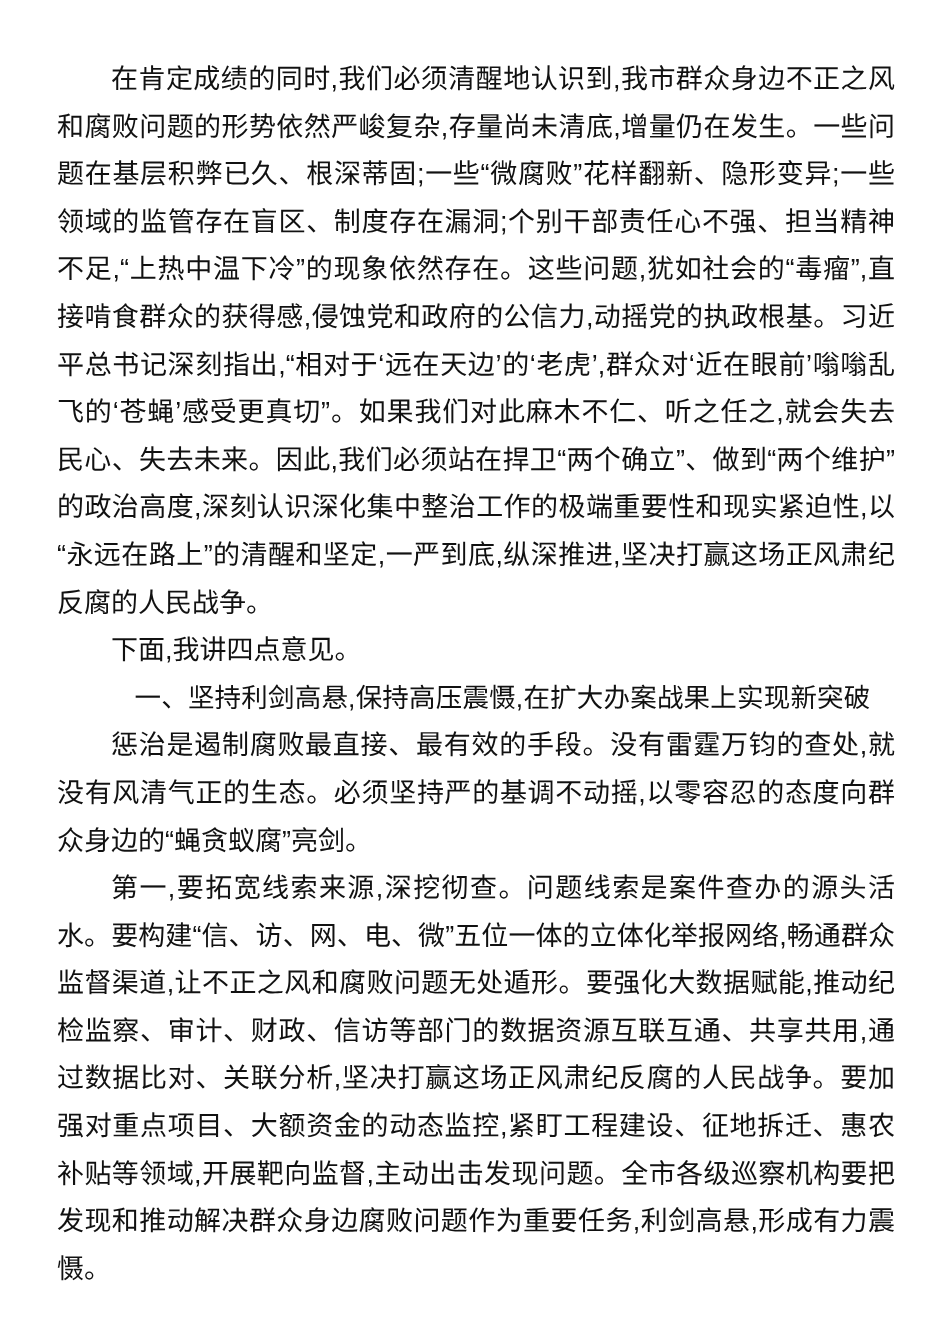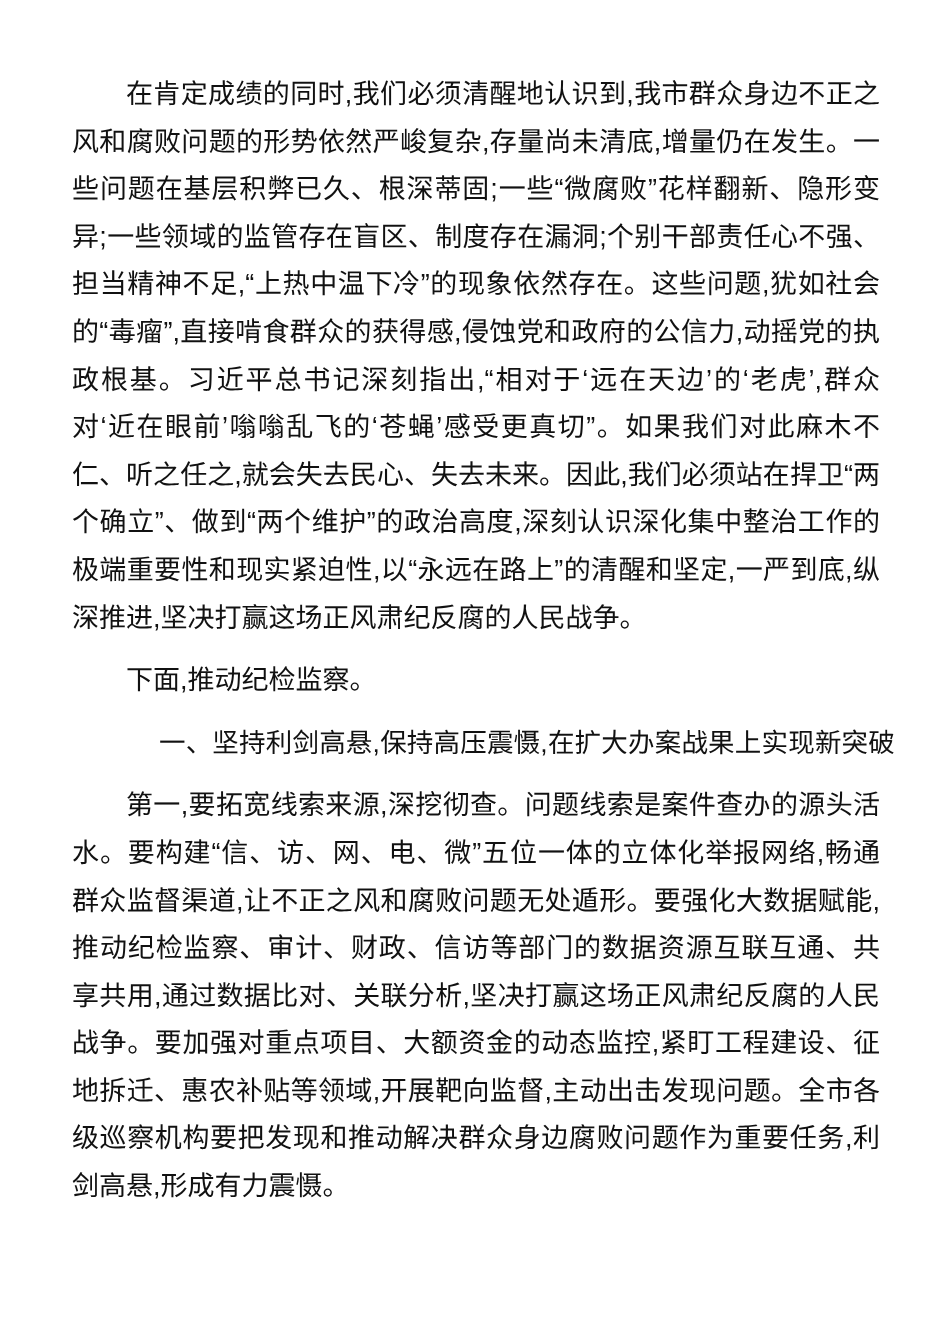--- a/index.html
+++ b/index.html
@@ -18,58 +18,59 @@
     font-family: "Liberation Sans", "DejaVu Sans", sans-serif;
     color: #000000;
   }
   .doc-body {
     position: absolute;
     left: 57px;
     top: 56px;
     width: 838px;
   }
   p.para {
-    margin: 15px;
+    margin: 0;
     padding: 0;
     font-size: 27px;
     line-height: 47.6px;
     text-align: justify;
     text-justify: inter-ideograph;
     text-indent: 2em;
     letter-spacing: 0px;
     word-break: break-all;
     color: #111111;
     font-weight: 400;
     -webkit-font-smoothing: antialiased;
   }
   p.heading {
     margin: 0;
     padding: 0;
     font-size: 26.5px;
     line-height: 47.6px;
-    text-align: right;
+    text-align: center;
     text-indent: 2em;
     color: #111111;
     font-weight: 500;
     letter-spacing: 0.2px;
     word-break: break-all;
   }
   p.para-last {
     margin-bottom: 0;
   }
 </style>
 </head>
 <body>
 
 <div class="page">
   <div class="doc-body">
 
     <p class="para">在肯定成绩的同时,我们必须清醒地认识到,我市群众身边不正之风和腐败问题的形势依然严峻复杂,存量尚未清底,增量仍在发生。一些问题在基层积弊已久、根深蒂固;一些“微腐败”花样翻新、隐形变异;一些领域的监管存在盲区、制度存在漏洞;个别干部责任心不强、担当精神不足,“上热中温下冷”的现象依然存在。这些问题,犹如社会的“毒瘤”,直接啃食群众的获得感,侵蚀党和政府的公信力,动摇党的执政根基。习近平总书记深刻指出,“相对于‘远在天边’的‘老虎’,群众对‘近在眼前’嗡嗡乱飞的‘苍蝇’感受更真切”。如果我们对此麻木不仁、听之任之,就会失去民心、失去未来。因此,我们必须站在捍卫“两个确立”、做到“两个维护”的政治高度,深刻认识深化集中整治工作的极端重要性和现实紧迫性,以“永远在路上”的清醒和坚定,一严到底,纵深推进,坚决打赢这场正风肃纪反腐的人民战争。</p>
 
-    <p class="para">下面,推动纪检监察。</p>
+    <p class="para">下面,我讲四点意见。</p>
 
     <p class="heading">一、坚持利剑高悬,保持高压震慑,在扩大办案战果上实现新突破</p>
 
+    <p class="para">惩治是遏制腐败最直接、最有效的手段。没有雷霆万钧的查处,就没有风清气正的生态。必须坚持严的基调不动摇,以零容忍的态度向群众身边的“蝇贪蚁腐”亮剑。</p>
 
     <p class="para para-last">第一,要拓宽线索来源,深挖彻查。问题线索是案件查办的源头活水。要构建“信、访、网、电、微”五位一体的立体化举报网络,畅通群众监督渠道,让不正之风和腐败问题无处遁形。要强化大数据赋能,推动纪检监察、审计、财政、信访等部门的数据资源互联互通、共享共用,通过数据比对、关联分析,坚决打赢这场正风肃纪反腐的人民战争。要加强对重点项目、大额资金的动态监控,紧盯工程建设、征地拆迁、惠农补贴等领域,开展靶向监督,主动出击发现问题。全市各级巡察机构要把发现和推动解决群众身边腐败问题作为重要任务,利剑高悬,形成有力震慑。</p>
 
   </div>
 </div>
 
 </body></html>

